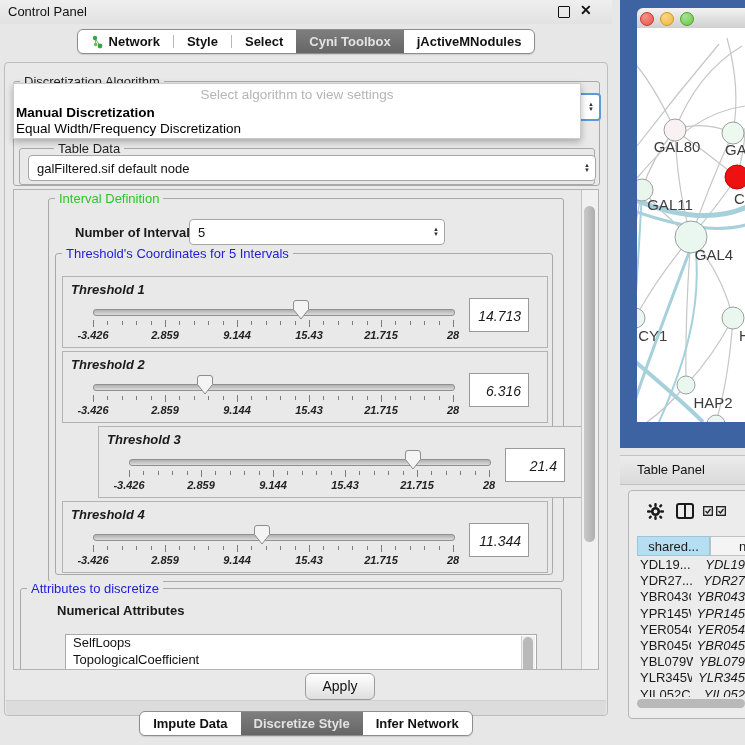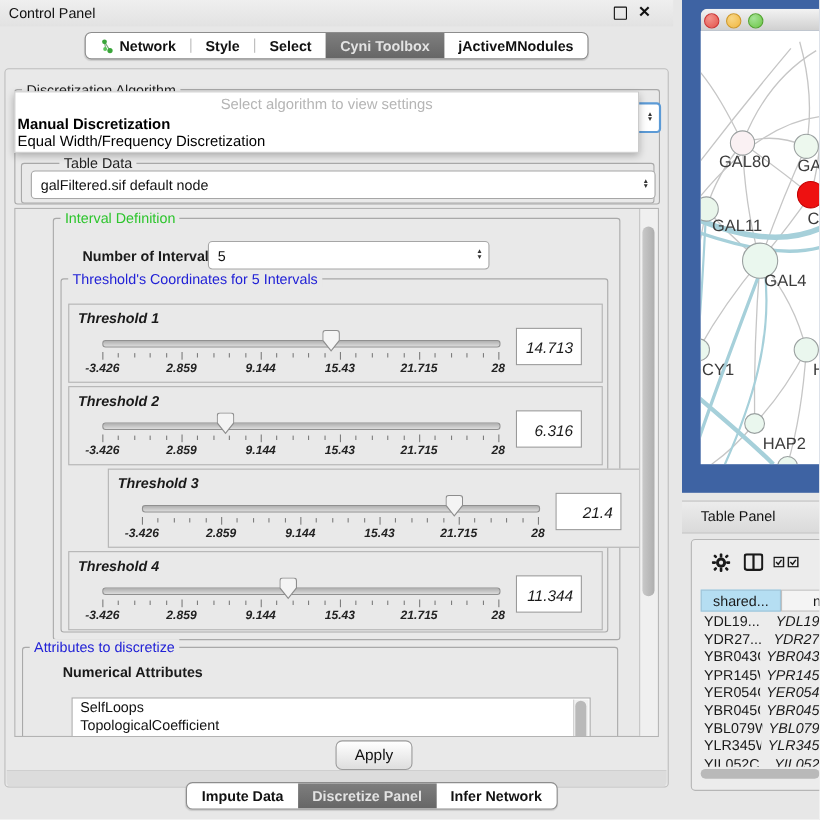--- a/index.html
+++ b/index.html
@@ -361,27 +361,27 @@
     <div class="abs apply-btn">Apply</div>
     <div class="abs bottomband"></div>
   </div>
 
   <div class="abs popup">
     <div class="popup-hint">Select algorithm to view settings</div>
     <div class="popup-opt1">Manual Discretization</div>
     <div class="popup-opt2">Equal Width/Frequency Discretization</div>
   </div>
 
-  <div class="abs tabsrow" style="top:711px;padding-left:32px;">
+  <div class="abs tabsrow" style="top:711px;">
     <div class="tabbar" id="bottom-tabbar">
         <div class="tab">
           <span>Impute Data</span>
         </div>
         <div class="tab selected">
-          <span>Discretize Panel</span>
+          <span>Discretize Style</span>
         </div>
         <div class="tab">
           <span>Infer Network</span>
         </div>
       </div>
   </div>
 
   <div class="abs net-frame">
     <div class="abs net-titlebar" style="left:17px;top:8px;">
       <div class="light" style="left:3px;background:radial-gradient(circle at 35% 30%,#f3938b,#e3544b);border:1px solid #c33;"></div>

